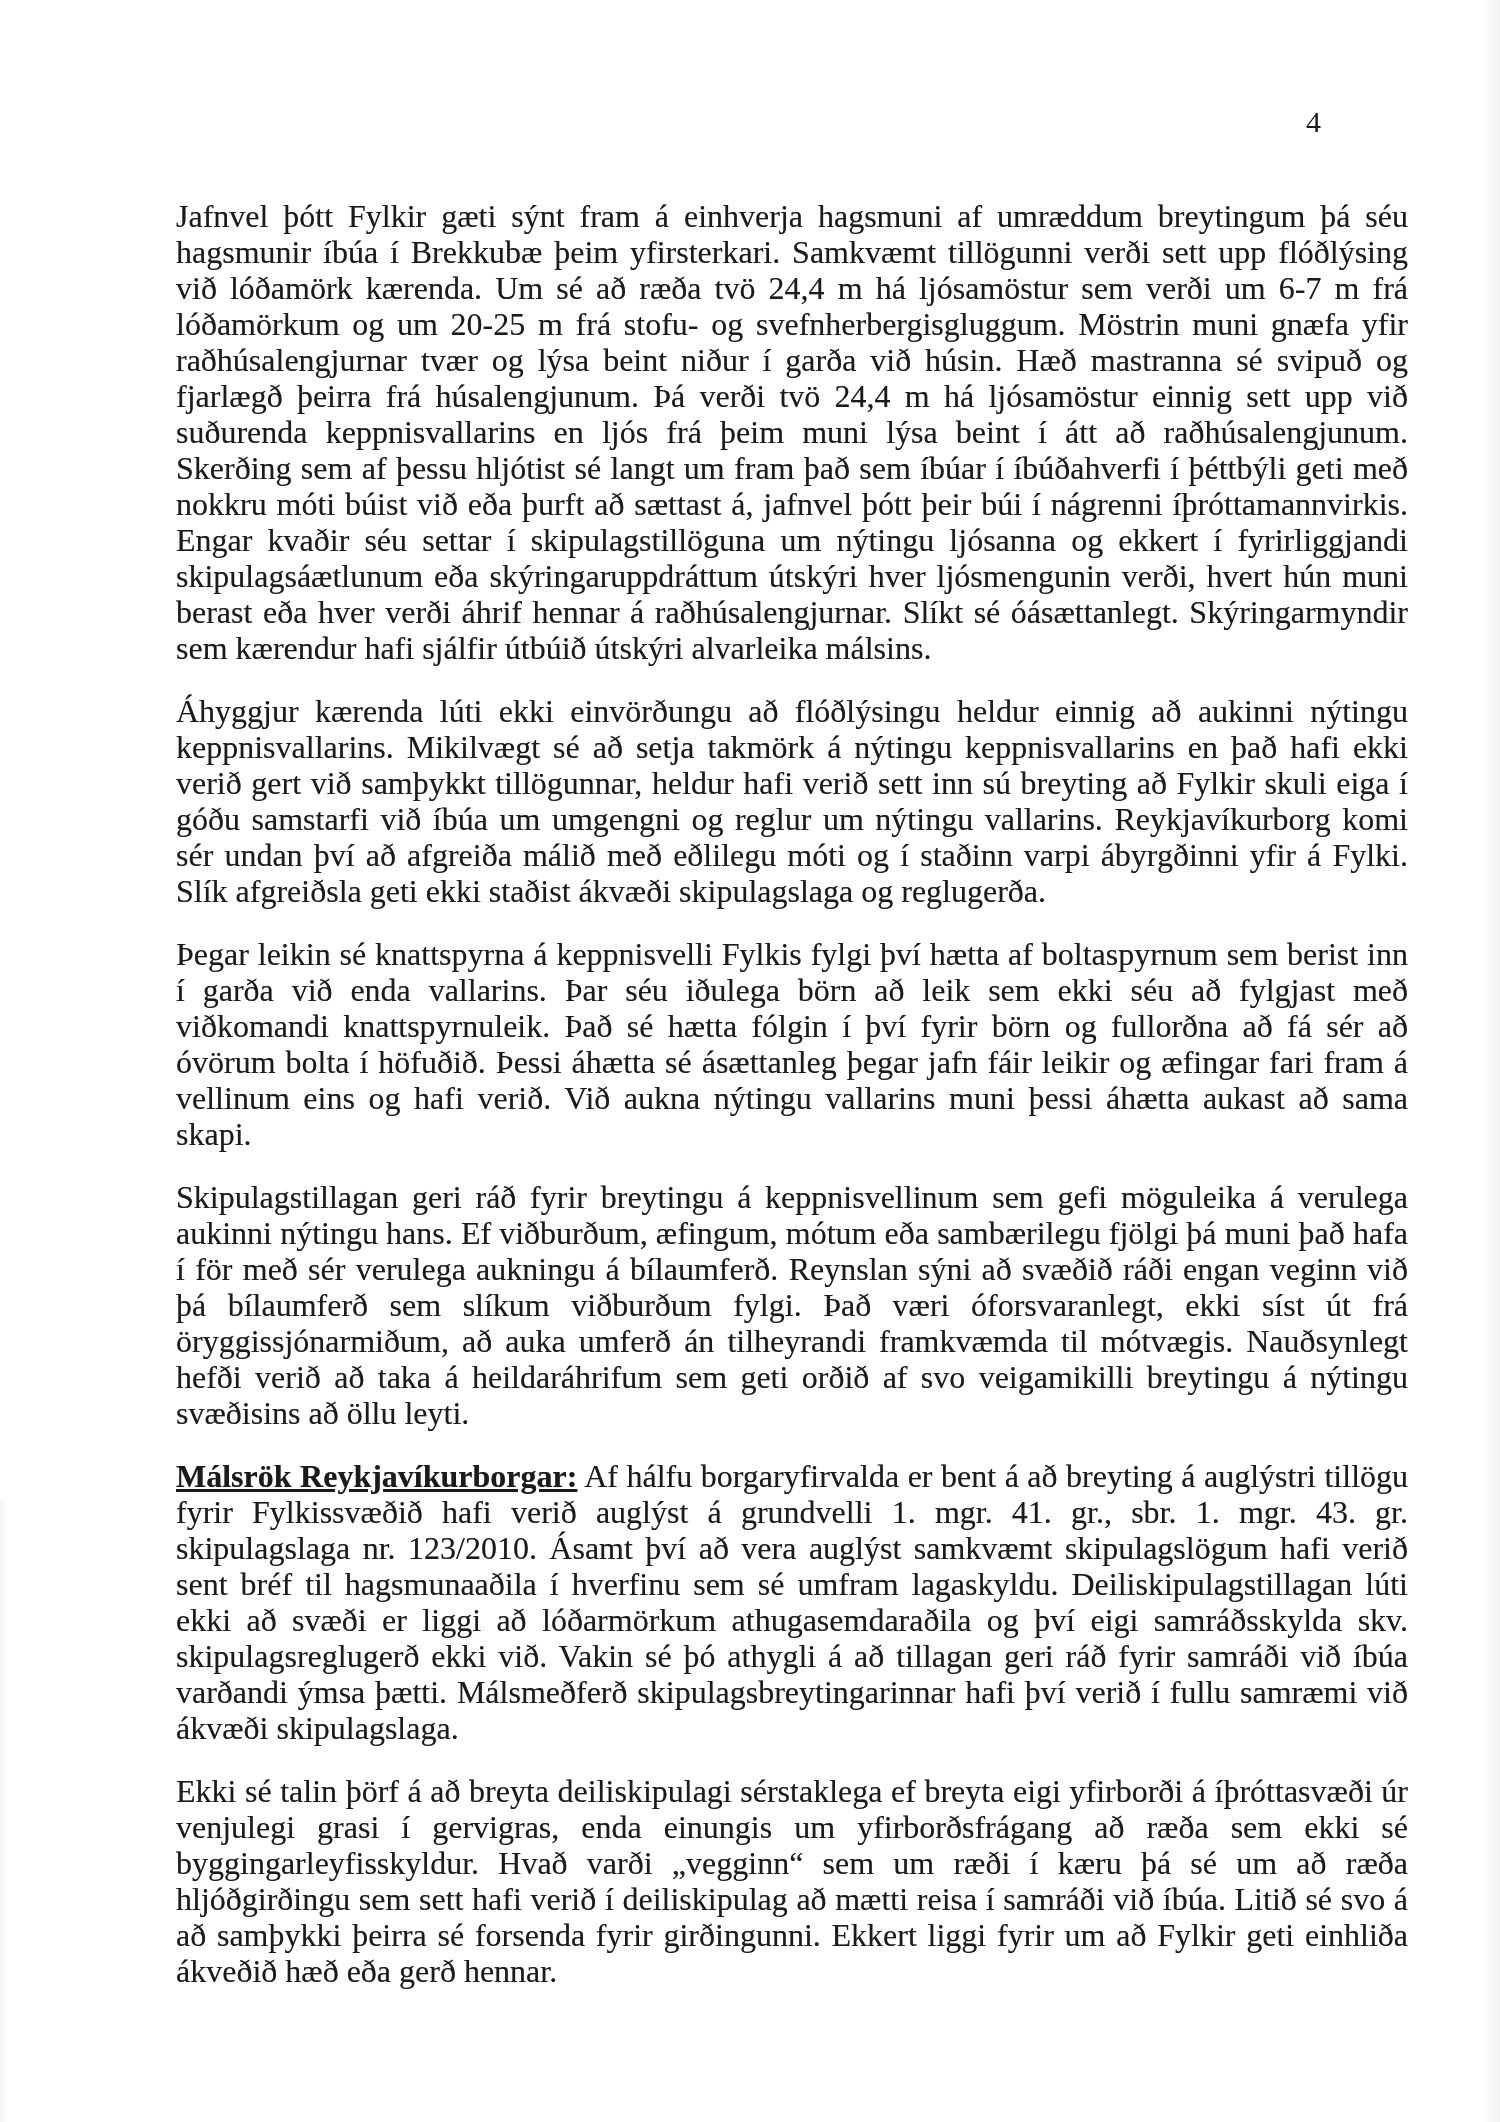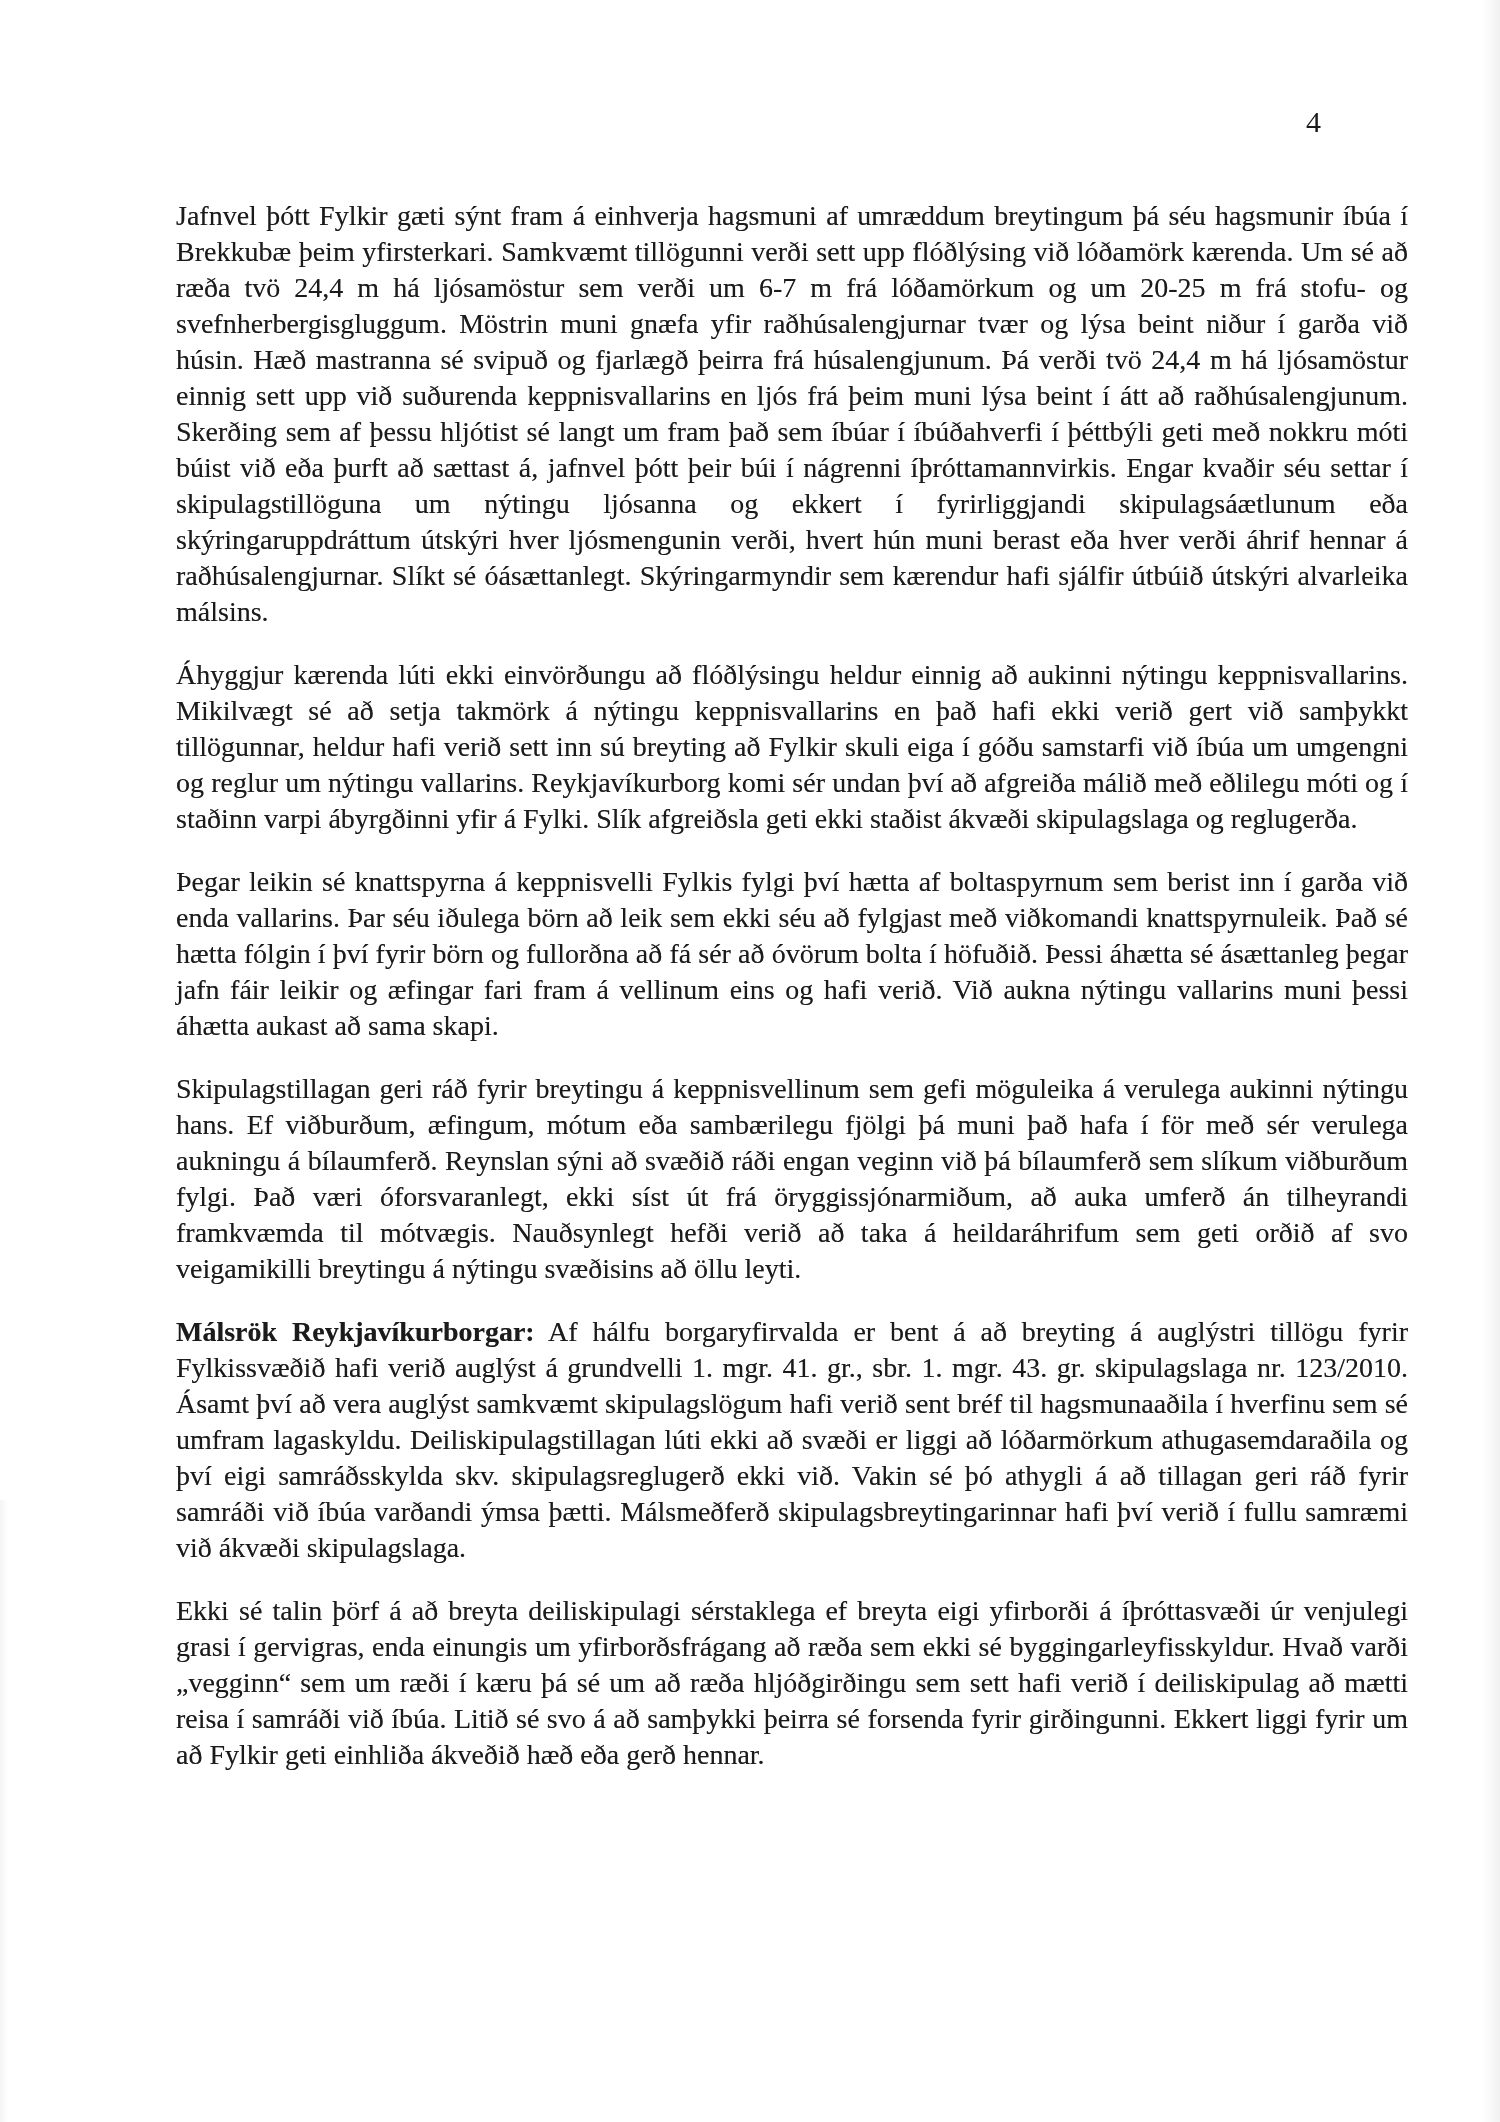--- a/index.html
+++ b/index.html
@@ -22,31 +22,32 @@
     left: 1306px;
     font-size: 30px;
     line-height: 36px;
     color: #1b1b1b;
   }
   .content {
     position: absolute;
     top: 198px;
     left: 176px;
     width: 1232px;
-    font-size: 28px;
+    font-size: 32px;
     line-height: 36px;
     text-align: justify;
     text-shadow: 0 0 0.6px rgba(0,0,0,0.45);
   }
   .content p {
     margin: 0 0 27px 0;
     padding: 0;
   }
   .content p strong {
     font-weight: bold;
+    text-decoration: underline;
   }
   
   .edge-shadow-right {
     position: absolute;
     top: 0;
     right: 0;
     width: 18px;
     height: 100%;
     background: linear-gradient(to right, rgba(0,0,0,0), rgba(0,0,0,0.055));
     pointer-events: none;

